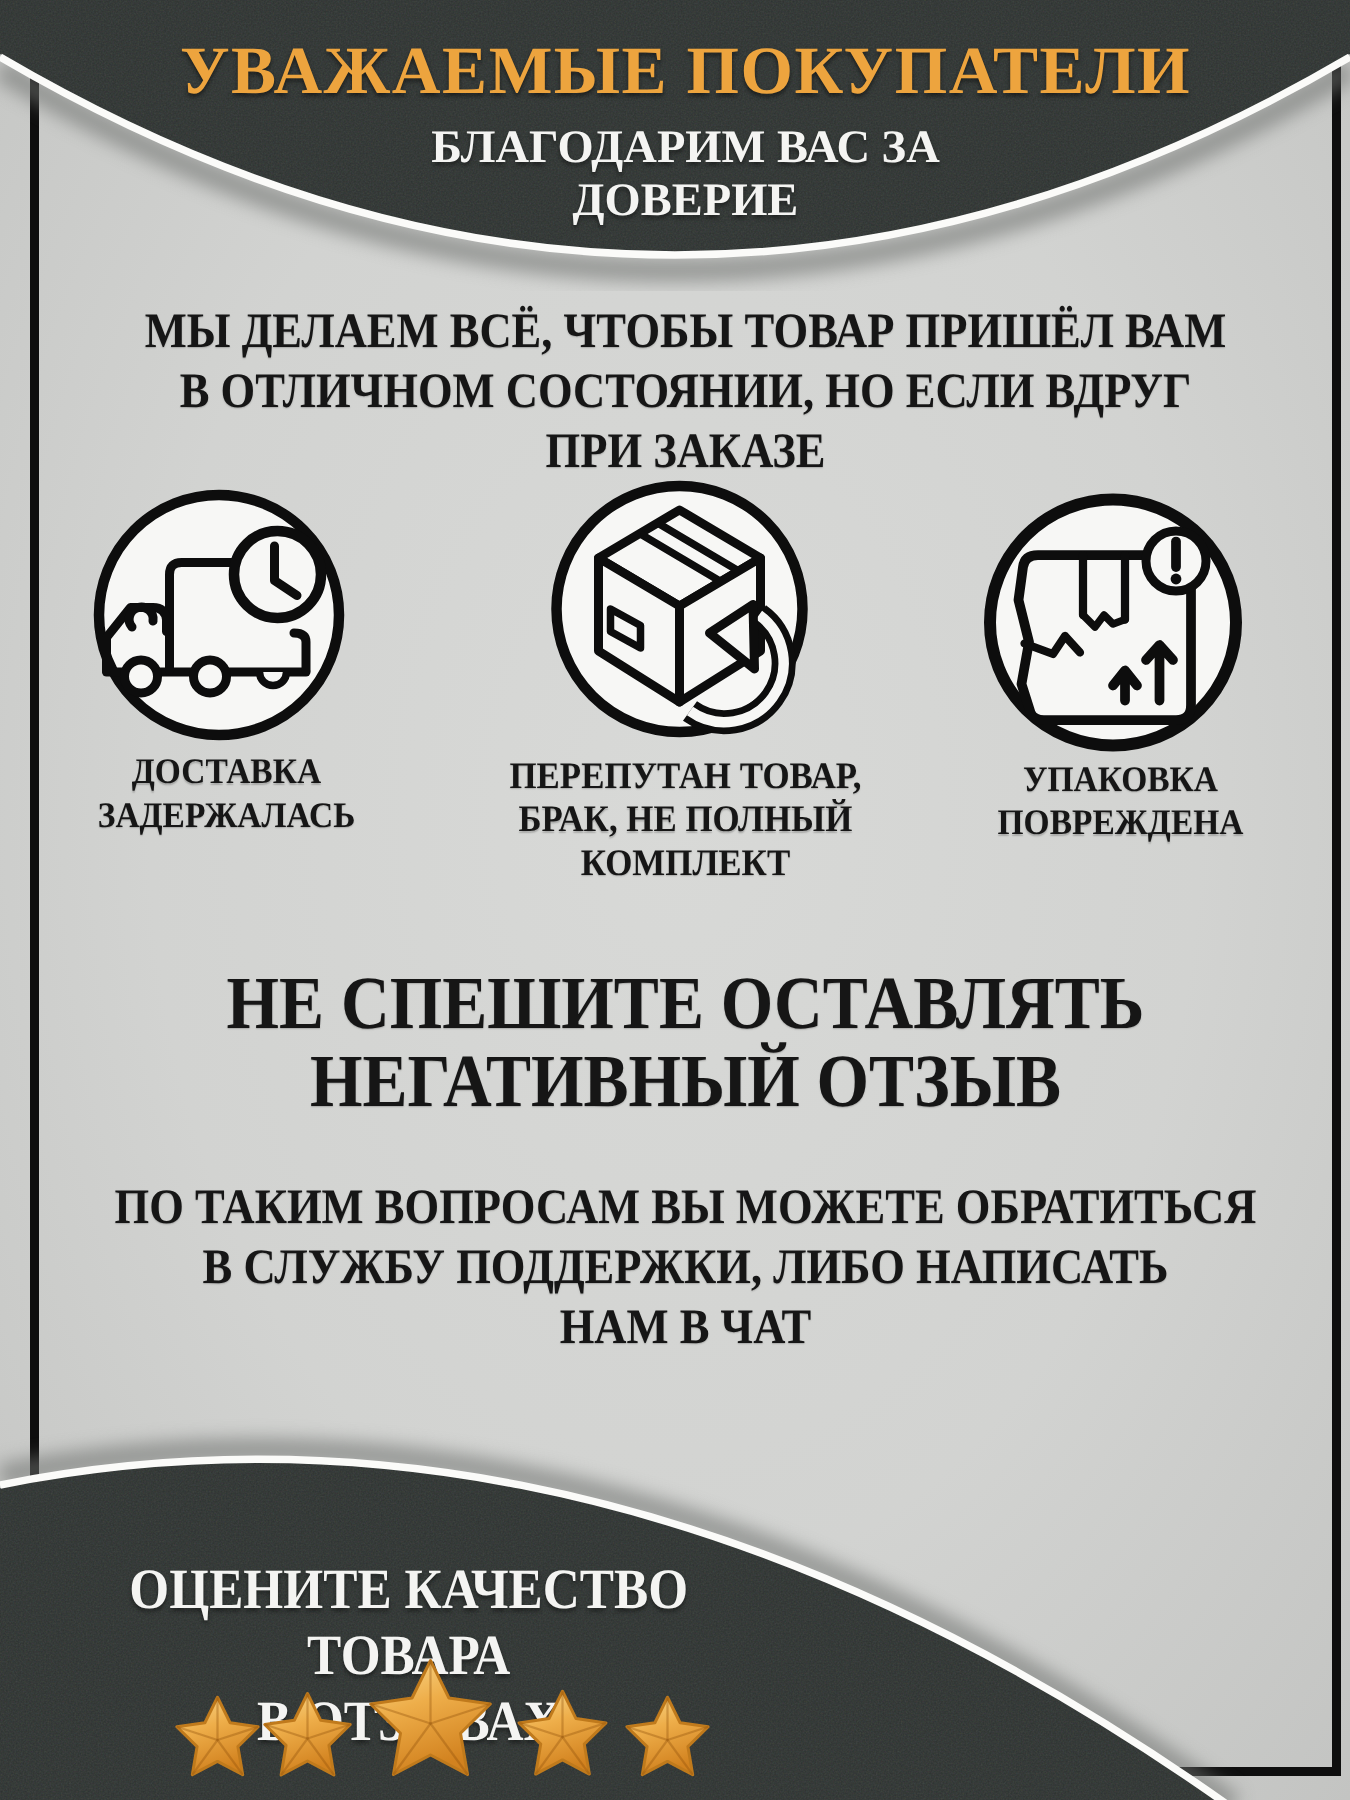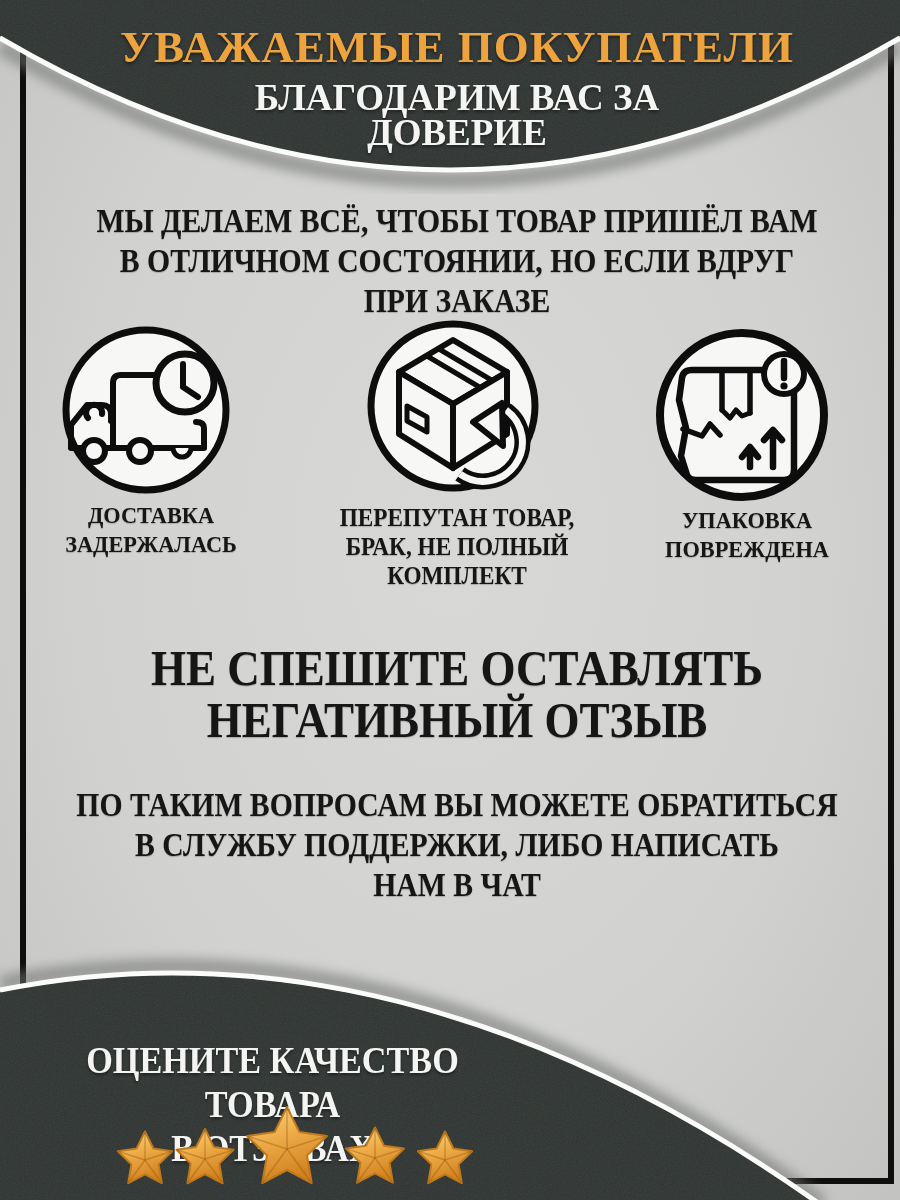--- a/index.html
+++ b/index.html
@@ -10,21 +10,21 @@
   .frame{position:absolute;left:20px;top:36px;width:874px;height:1148px;
          box-sizing:border-box;border:6px solid #0e0e0e;border-top:none;}
   svg.layer{position:absolute;left:0;display:block;}
   .content{position:absolute;left:20px;top:0;width:874px;height:1200px;}
   .txt{position:absolute;font-weight:bold;text-align:center;white-space:pre-line;
        color:#161616;}
   .gold{color:#EDA43E;text-shadow:0 2px 3px rgba(0,0,0,0.5);}
   .white{color:#f4f4f2;text-shadow:0 2px 3px rgba(0,0,0,0.45);}
   .dark-ink{text-shadow:0 1px 1px rgba(40,40,40,0.25);}
   .title{left:0;top:25px;width:100%;font-size:45px;line-height:45px;letter-spacing:1px;}
-  .subtitle{left:0;top:80px;width:100%;font-size:37px;line-height:35px;}
+  .subtitle{left:0;top:80px;width:100%;font-size:31px;line-height:35px;}
   .intro{left:0;top:201px;width:100%;font-size:33px;line-height:40px;transform:scaleX(0.9);}
   .heading{left:0;top:642px;width:100%;font-size:50px;line-height:52px;transform:scaleX(0.9);}
   .support{left:0;top:785px;width:100%;font-size:33px;line-height:40px;transform:scaleX(0.9);}
   .lbl{font-size:24px;line-height:29px;transform:scaleX(0.93);}
   .lbl1{left:11px;top:501px;width:240px;}
   .lbl2{left:305px;top:503px;width:264px;font-size:25px;}
   .lbl3{left:607px;top:506px;width:240px;}
   .footer-text{left:0;top:1038px;width:545px;font-size:38px;line-height:44px;}
   .icon-svg{position:absolute;}
 </style>

